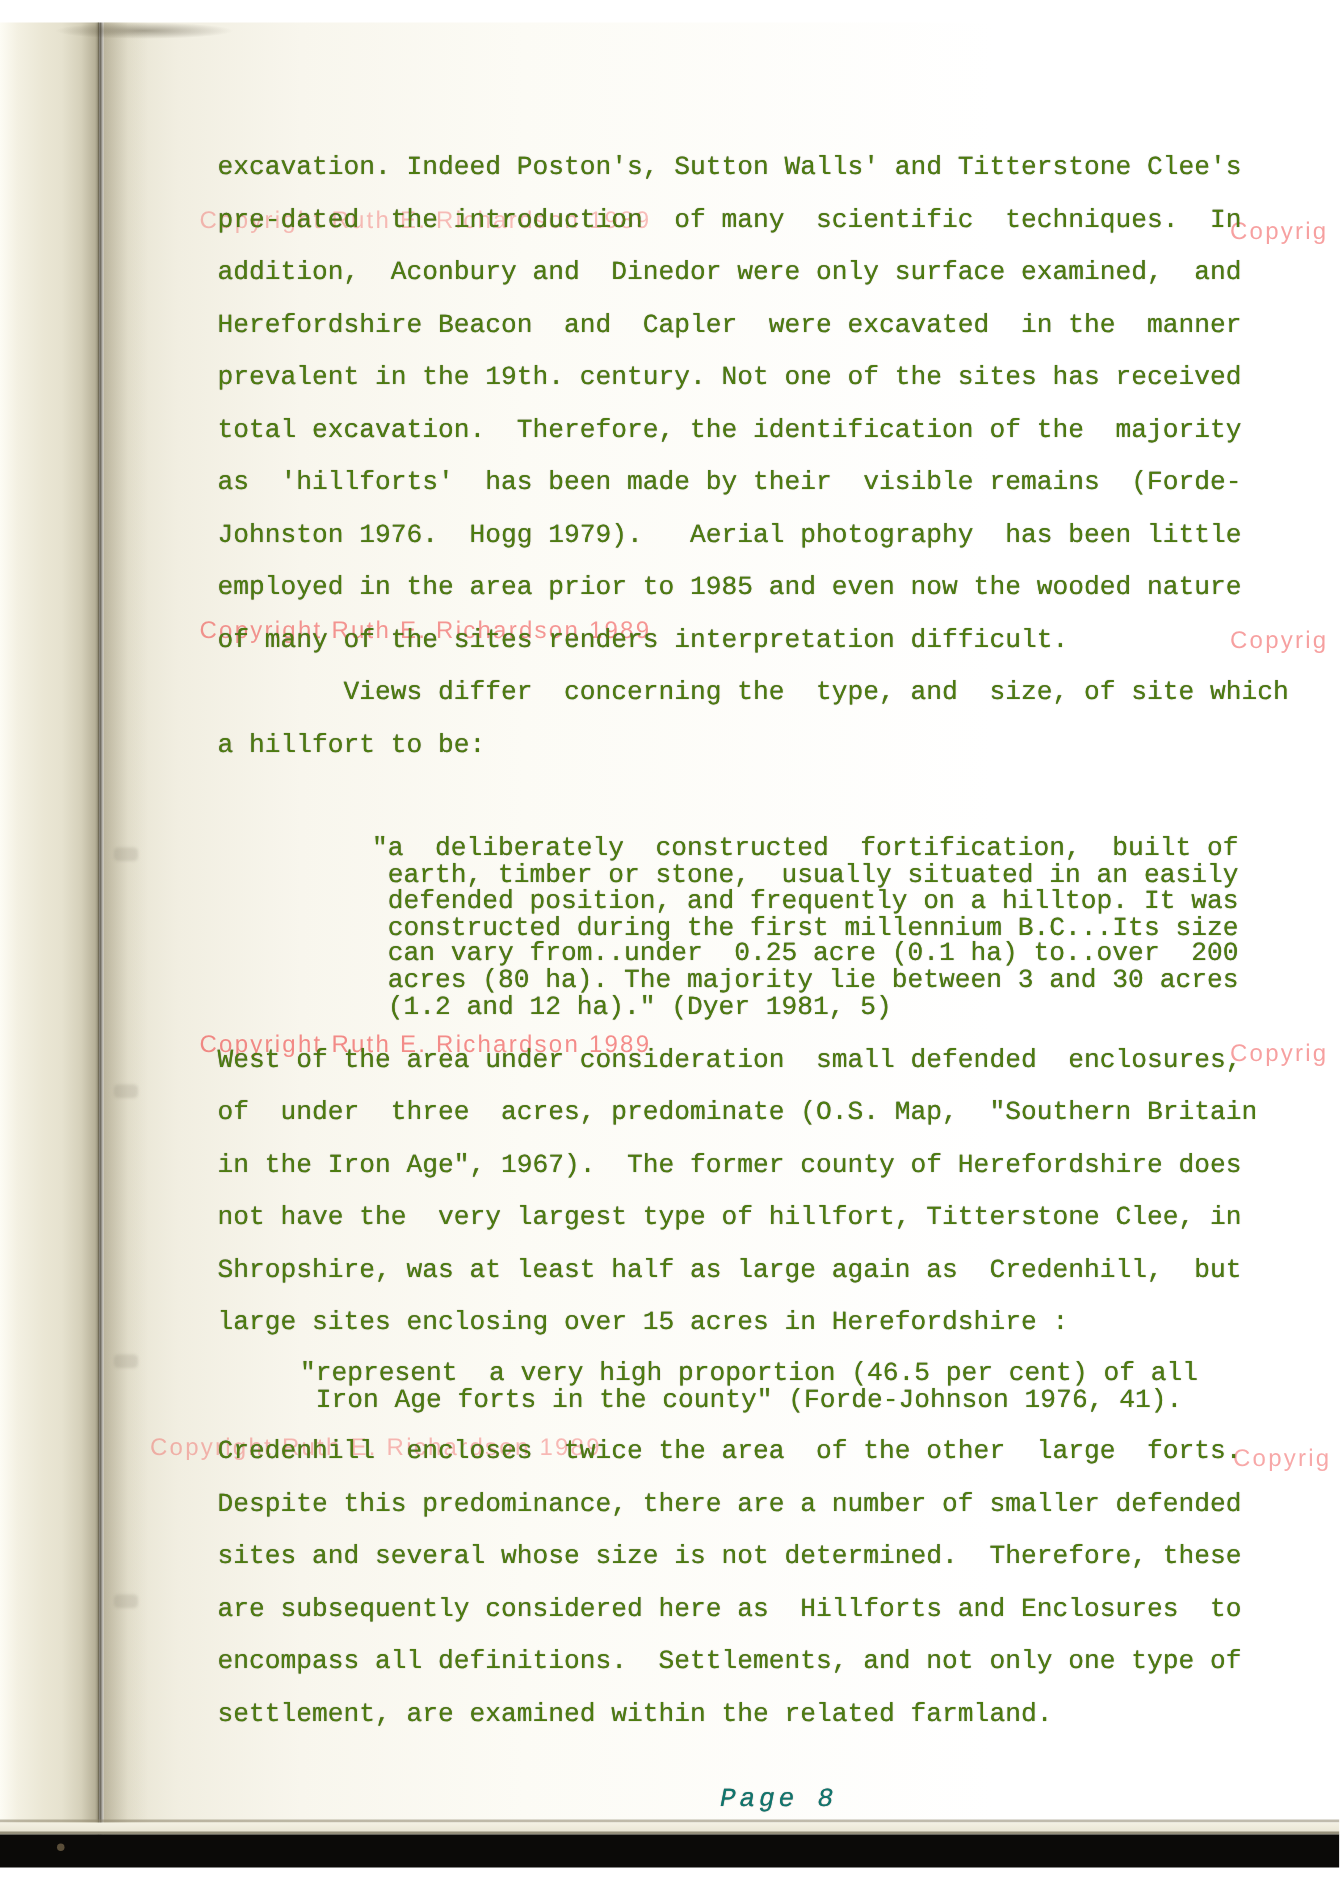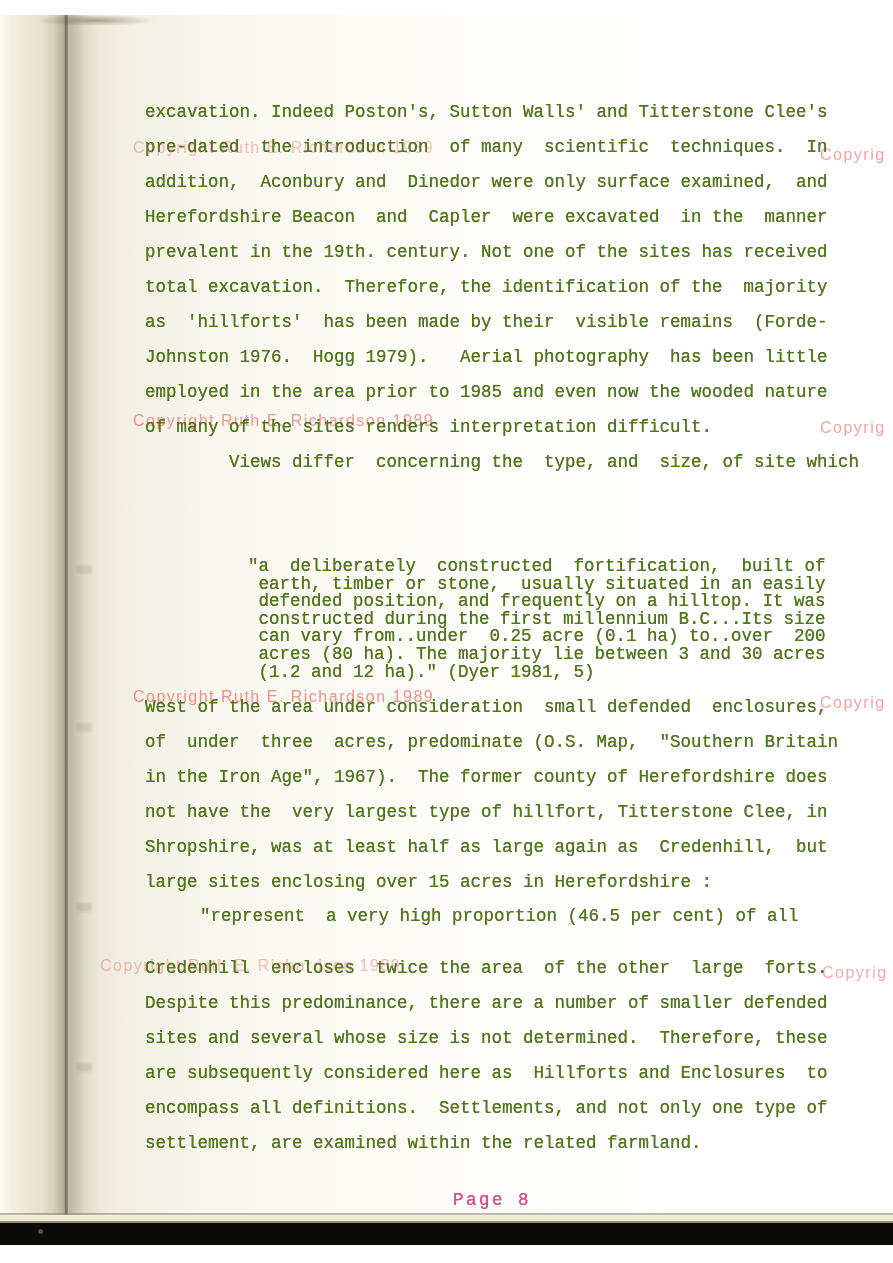--- a/index.html
+++ b/index.html
@@ -23,22 +23,22 @@
   .edge-band{position:absolute;left:0;top:1215px;width:893px;height:8px;
     background:linear-gradient(to bottom,#f4f1e4,#e6e2cf);}
   .edge-line2{position:absolute;left:0;top:1221px;width:893px;height:2px;background:rgba(95,88,65,.6);}
   .black-bar{position:absolute;left:0;top:1223px;width:893px;height:22px;background:#0b0a08;}
   .bar-dot{position:absolute;left:38px;top:1229px;width:5px;height:5px;border-radius:50%;background:#6e5f46;opacity:.8;}
 
   
   .para{position:absolute;white-space:pre;color:#4d7c0f;font-size:17.5px;line-height:35px;
         text-shadow:0 0 .6px rgba(36,34,28,.75);}
   .quote{line-height:17.6px;}
-  .footer{position:absolute;left:453px;top:1190px;white-space:pre;color:#ec4899;font-size:17.5px;
-          letter-spacing:2.5px;text-shadow:0 0 .6px rgba(36,34,28,.75);}
+  .footer{position:absolute;left:480px;top:1190px;white-space:pre;color:#0f766e;font-size:17.5px;
+          letter-spacing:2.5px;text-shadow:0 0 .6px rgba(36,34,28,.75);font-style:italic;}
 
   
   .wm{position:absolute;white-space:pre;font-family:"Liberation Sans","DejaVu Sans",sans-serif;
       font-size:16px;letter-spacing:1.5px;color:#ef4444;}
   .wm1{left:133px;top:139px;opacity:.34;}
   .wm1r{left:820px;top:146px;opacity:.5;}
   .wm2{left:133px;top:412px;opacity:.55;}
   .wm2r{left:820px;top:419px;opacity:.5;}
   .wm3{left:133px;top:688px;opacity:.6;}
   .wm3r{left:820px;top:694px;opacity:.5;}
@@ -64,27 +64,27 @@
   <div class="wm wm1r">Copyrig</div>
   <div class="wm wm2">Copyright Ruth E. Richardson 1989</div>
   <div class="wm wm2r">Copyrig</div>
   <div class="wm wm3">Copyright Ruth E. Richardson 1989</div>
   <div class="wm wm3r">Copyrig</div>
   <div class="wm wm4">Copyright Ruth E. Richardson 1989</div>
   <div class="wm wm4r">Copyrig</div>
 
   <div class="para" style="left:145px;top:95px;"><div>excavation. Indeed Poston's, Sutton Walls' and Titterstone Clee's</div><div>pre-dated  the introduction  of many  scientific  techniques.  In</div><div>addition,  Aconbury and  Dinedor were only surface examined,  and</div><div>Herefordshire Beacon  and  Capler  were excavated  in the  manner</div><div>prevalent in the 19th. century. Not one of the sites has received</div><div>total excavation.  Therefore, the identification of the  majority</div><div>as  'hillforts'  has been made by their  visible remains  (Forde-</div><div>Johnston 1976.  Hogg 1979).   Aerial photography  has been little</div><div>employed in the area prior to 1985 and even now the wooded nature</div><div>of many of the sites renders interpretation difficult.</div></div>
 
-  <div class="para" style="left:145px;top:445px;"><div>        Views differ  concerning the  type, and  size, of site which</div></div>
+  <div class="para" style="left:145px;top:445px;"><div>        Views differ  concerning the  type, and  size, of site which</div><div>a hillfort to be:</div></div>
 
   <div class="para quote" style="left:248px;top:558px;"><div>"a  deliberately  constructed  fortification,  built of</div><div> earth, timber or stone,  usually situated in an easily</div><div> defended position, and frequently on a hilltop. It was</div><div> constructed during the first millennium B.C...Its size</div><div> can vary from..under  0.25 acre (0.1 ha) to..over  200</div><div> acres (80 ha). The majority lie between 3 and 30 acres</div><div> (1.2 and 12 ha)." (Dyer 1981, 5)</div></div>
 
   <div class="para" style="left:145px;top:690px;"><div>West of the area under consideration  small defended  enclosures,</div><div>of  under  three  acres, predominate (O.S. Map,  "Southern Britain</div><div>in the Iron Age", 1967).  The former county of Herefordshire does</div><div>not have the  very largest type of hillfort, Titterstone Clee, in</div><div>Shropshire, was at least half as large again as  Credenhill,  but</div><div>large sites enclosing over 15 acres in Herefordshire :</div></div>
 
-  <div class="para quote" style="left:200px;top:908px;"><div>"represent  a very high proportion (46.5 per cent) of all</div></div>
+  <div class="para quote" style="left:200px;top:908px;"><div>"represent  a very high proportion (46.5 per cent) of all</div><div> Iron Age forts in the county" (Forde-Johnson 1976, 41).</div></div>
 
   <div class="para" style="left:145px;top:951px;"><div>Credenhill  encloses  twice the area  of the other  large  forts.</div><div>Despite this predominance, there are a number of smaller defended</div><div>sites and several whose size is not determined.  Therefore, these</div><div>are subsequently considered here as  Hillforts and Enclosures  to</div><div>encompass all definitions.  Settlements, and not only one type of</div><div>settlement, are examined within the related farmland.</div></div>
 
   <div class="footer">Page 8</div>
 
   <div class="smudge" style="left:76px;top:565px;"></div>
   <div class="smudge" style="left:76px;top:723px;"></div>
   <div class="smudge" style="left:76px;top:903px;"></div>
   <div class="smudge" style="left:76px;top:1063px;"></div>
 

